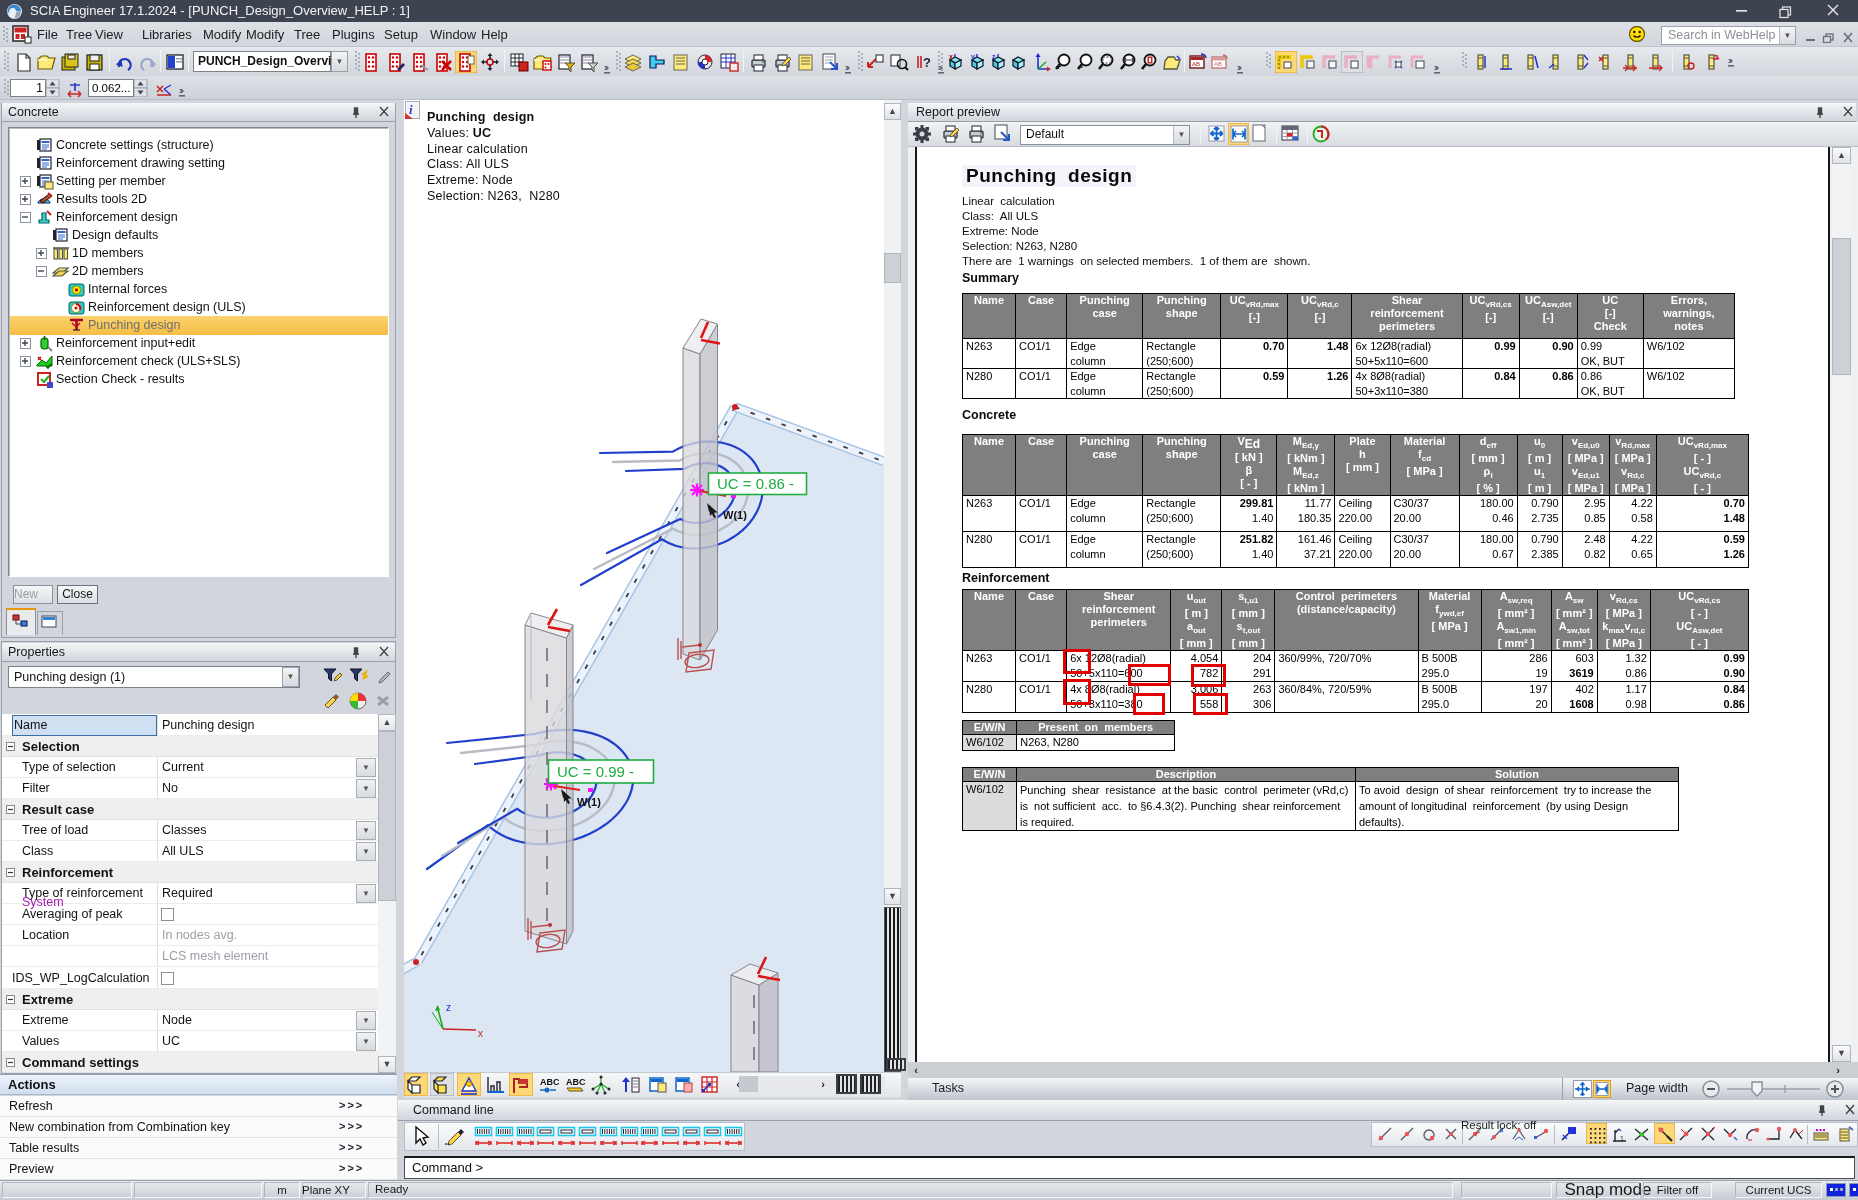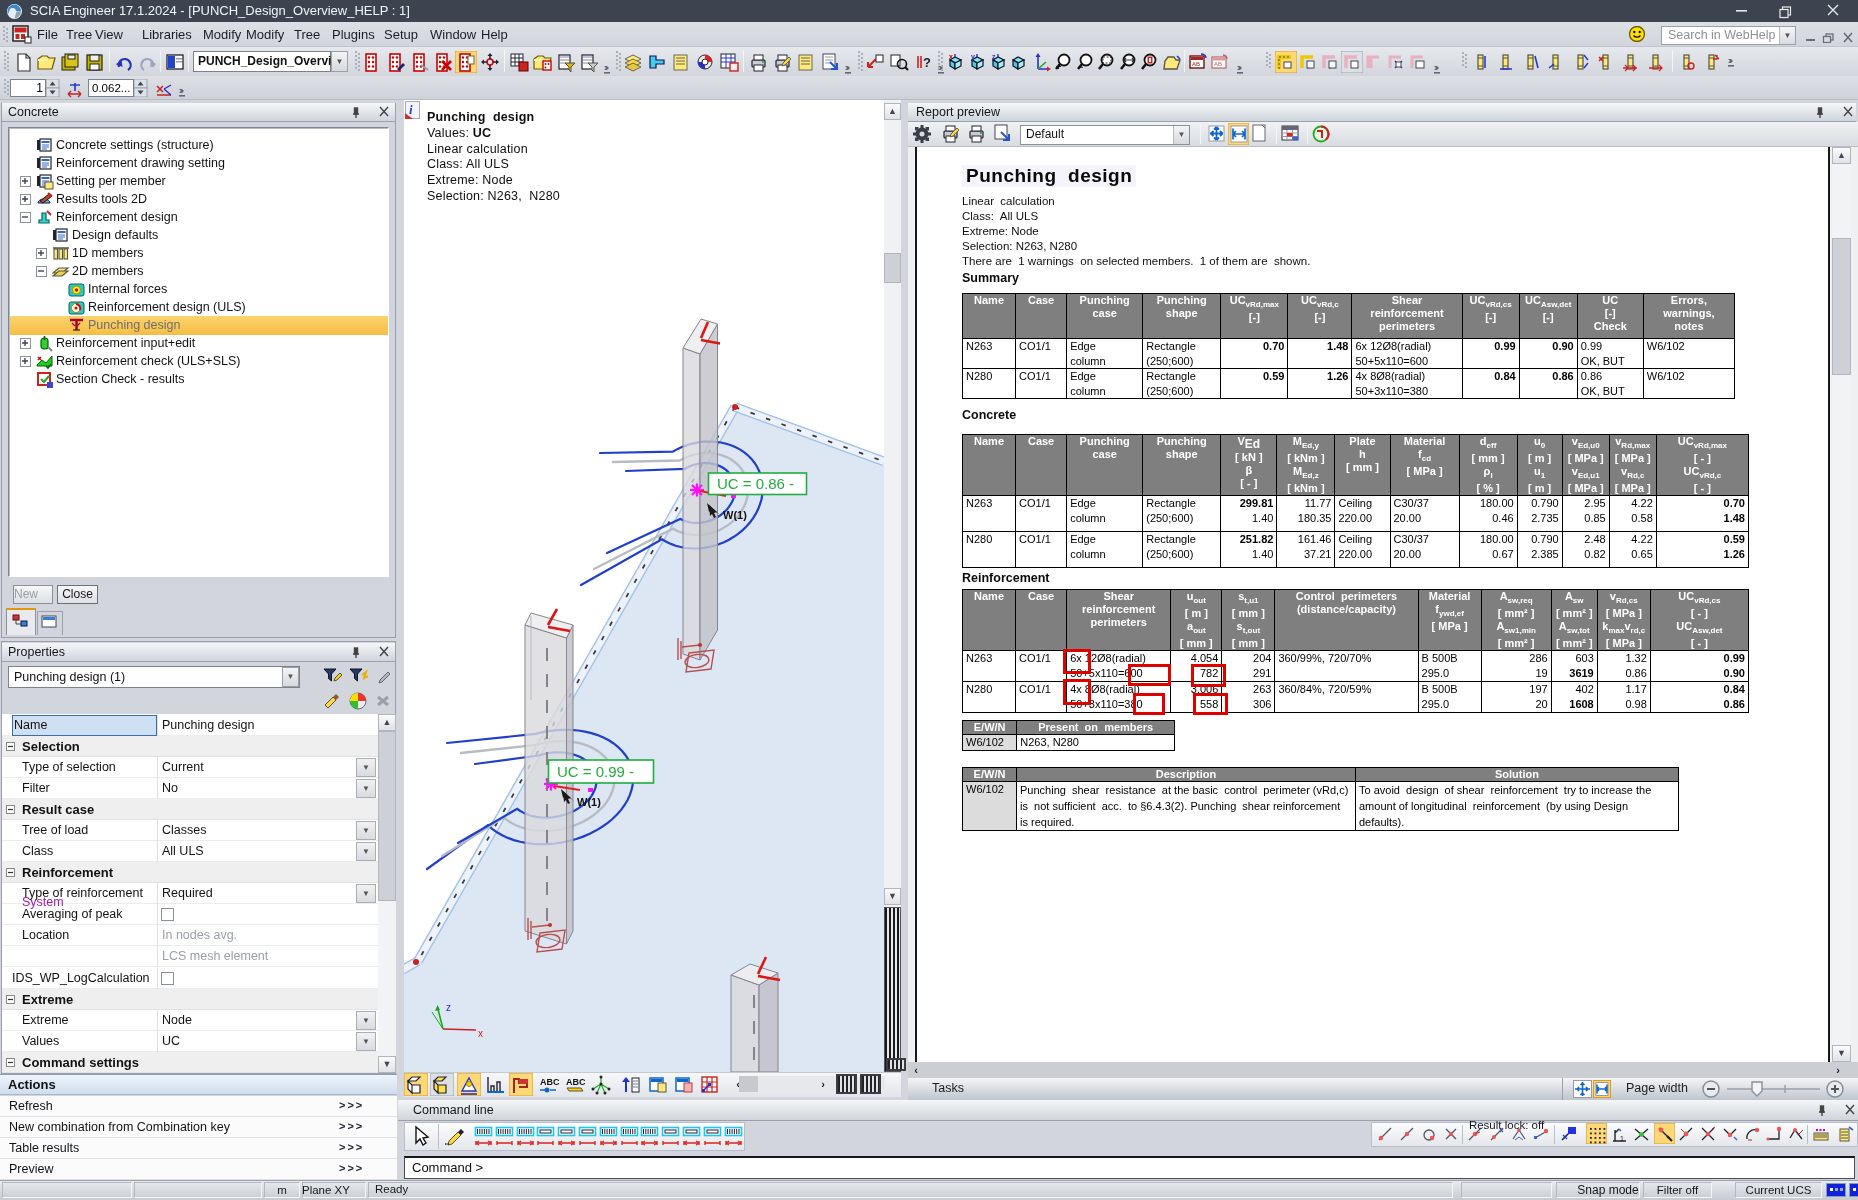--- a/index.html
+++ b/index.html
@@ -1808,23 +1808,23 @@
 <div class="abs" style="left:134px;top:1182px;width:128px;height:16px;border:1px solid #b2b8c0;border-right-color:#f5f6f8;border-bottom-color:#f5f6f8;"></div>
 <div class="abs" style="left:134px;top:1183px;width:128px;height:14px;font-size:11.5px;color:#16181c;text-align:center;line-height:14px"></div>
 <div class="abs" style="left:264px;top:1182px;width:36px;height:16px;border:1px solid #b2b8c0;border-right-color:#f5f6f8;border-bottom-color:#f5f6f8;"></div>
 <div class="abs" style="left:264px;top:1183px;width:36px;height:14px;font-size:11.5px;color:#16181c;text-align:center;line-height:14px">m</div>
 <div class="abs" style="left:302px;top:1182px;width:64px;height:16px;border:1px solid #b2b8c0;border-right-color:#f5f6f8;border-bottom-color:#f5f6f8;"></div>
 <div class="abs" style="left:302px;top:1183px;width:64px;height:14px;font-size:11.5px;color:#16181c;line-height:14px">Plane XY</div>
 <div class="abs" style="left:368px;top:1182px;width:1085px;height:16px;border:1px solid #b2b8c0;border-right-color:#f5f6f8;border-bottom-color:#f5f6f8;"></div>
 <div class="abs" style="left:368px;top:1183px;width:1085px;height:14px;font-size:11.5px;color:#16181c;text-align:center;line-height:14px"></div>
 <div class="abs" style="left:375px;top:1183px;font-size:11.5px;color:#16181c">Ready</div>
 <div class="abs" style="left:1461px;top:1182px;width:91px;height:16px;border:1px solid #b2b8c0;border-right-color:#f5f6f8;border-bottom-color:#f5f6f8;"></div>
-<div class="abs" style="left:1461px;top:1118px;width:91px;height:14px;font-size:11.5px;color:#16181c;text-align:center;line-height:14px">Result lock: off</div>
+<div class="abs" style="left:1461px;top:1118px;width:91px;height:14px;font-size:11.5px;color:#16181c;text-align:left;line-height:14px">Result lock: off</div>
 <div class="abs" style="left:1556px;top:1182px;width:84px;height:16px;border:1px solid #b2b8c0;border-right-color:#f5f6f8;border-bottom-color:#f5f6f8;"></div>
-<div class="abs" style="left:1556px;top:1183px;width:104px;height:14px;font-size:12px;color:#16181c;text-align:center;line-height:14px">Snap mode</div>
+<div class="abs" style="left:1556px;top:1183px;width:104px;height:14px;font-size:17px;color:#16181c;text-align:center;line-height:14px">Snap mode</div>
 <div class="abs" style="left:1643px;top:1182px;width:69px;height:16px;border:1px solid #b2b8c0;border-right-color:#f5f6f8;border-bottom-color:#f5f6f8;"></div>
 <div class="abs" style="left:1643px;top:1183px;width:69px;height:14px;font-size:11.5px;color:#16181c;text-align:center;line-height:14px">Filter off</div>
 <div class="abs" style="left:1735px;top:1182px;width:87px;height:16px;border:1px solid #b2b8c0;border-right-color:#f5f6f8;border-bottom-color:#f5f6f8;"></div>
 <div class="abs" style="left:1735px;top:1183px;width:87px;height:14px;font-size:11.5px;color:#16181c;text-align:center;line-height:14px">Current UCS</div>
 <div class="abs" style="left:1826px;top:1183px;width:20px;height:14px;background:#1122dd;border:1px solid #8899bb">
     <div style="position:absolute;left:3px;top:4px;width:3px;height:3px;background:#fff"></div>
     <div style="position:absolute;left:8px;top:4px;width:3px;height:3px;background:#9ab"></div>
     <div style="position:absolute;left:13px;top:4px;width:3px;height:3px;background:#9ab"></div>
   </div>
 <div class="abs" style="left:1849px;top:1183px;width:20px;height:14px;background:#1122dd;border:1px solid #8899bb">

